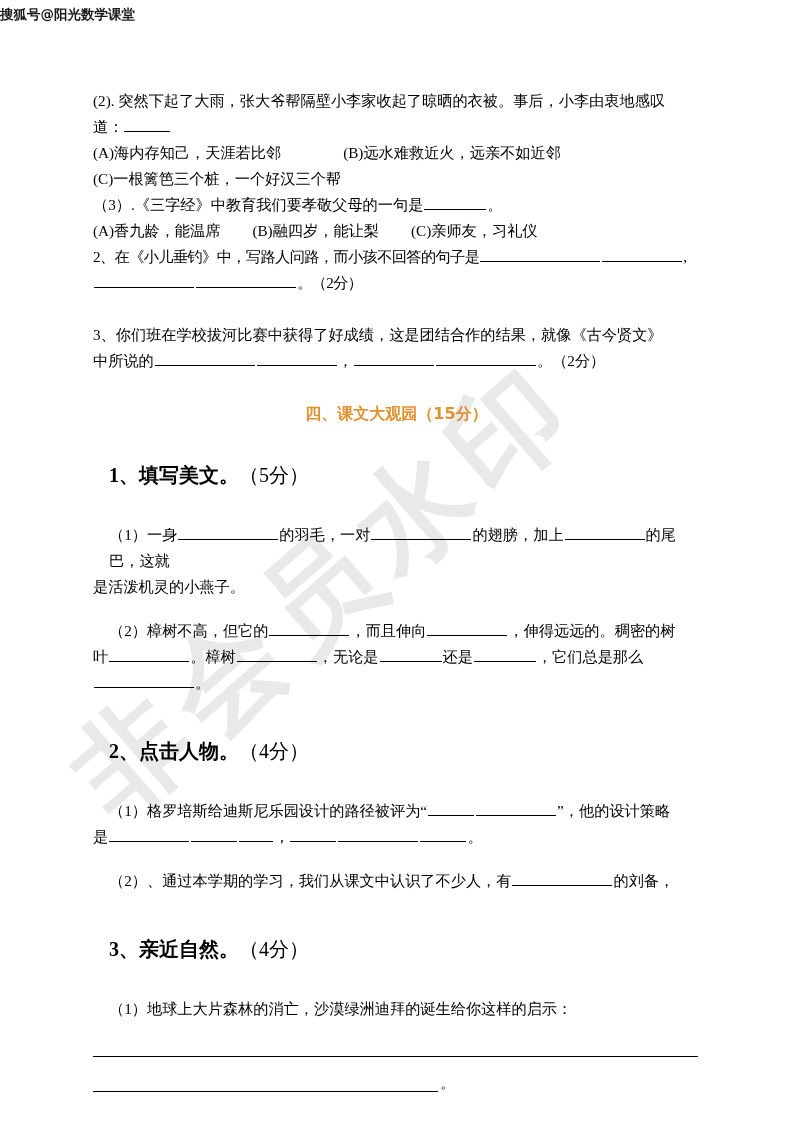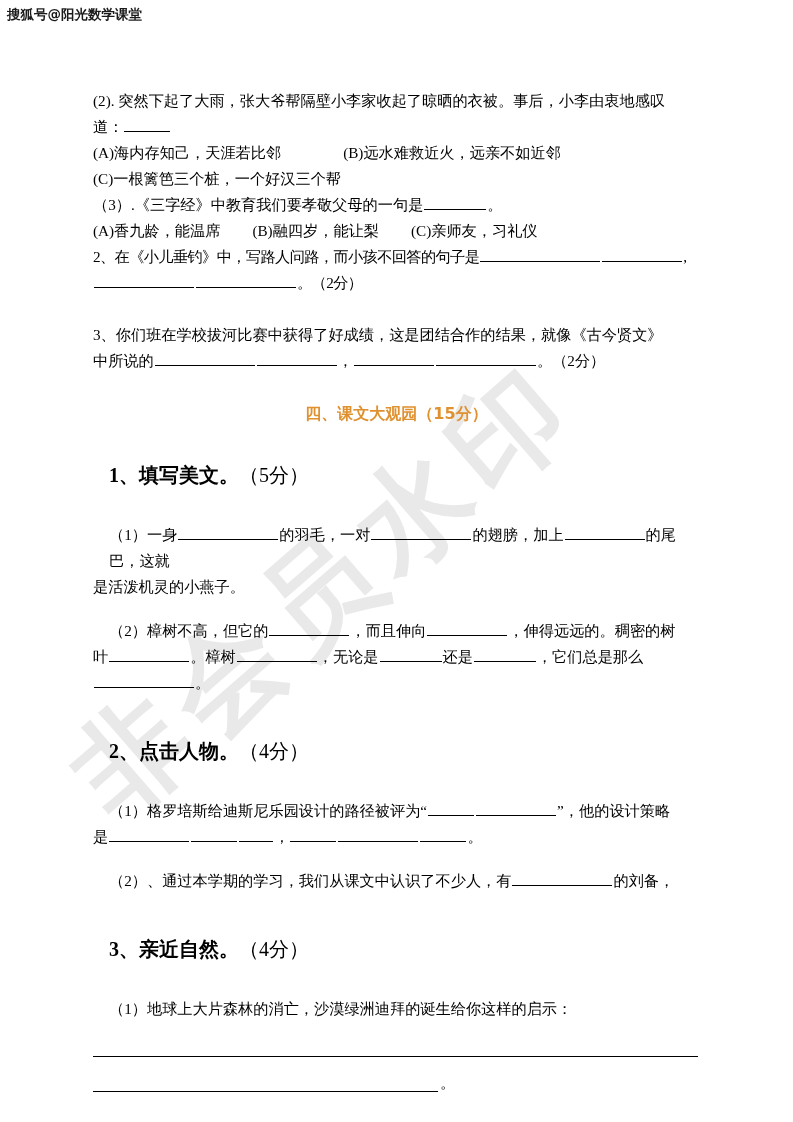--- a/index.html
+++ b/index.html
@@ -17,21 +17,20 @@
   }
 
   
   #sohu-header {
     position: absolute;
     top: 0; left: 0;
     width: 100%;
     height: 30px;
     display: flex;
     align-items: center;
-    padding-left: 7px;
     box-sizing: border-box;
   }
   #sohu-header .brand {
     font-family: "DejaVu Sans", "Liberation Sans", sans-serif;
     font-size: 13.5px;
     font-weight: bold;
     letter-spacing: 0px;
     color: #1a1a1a;
     white-space: nowrap;
   }

